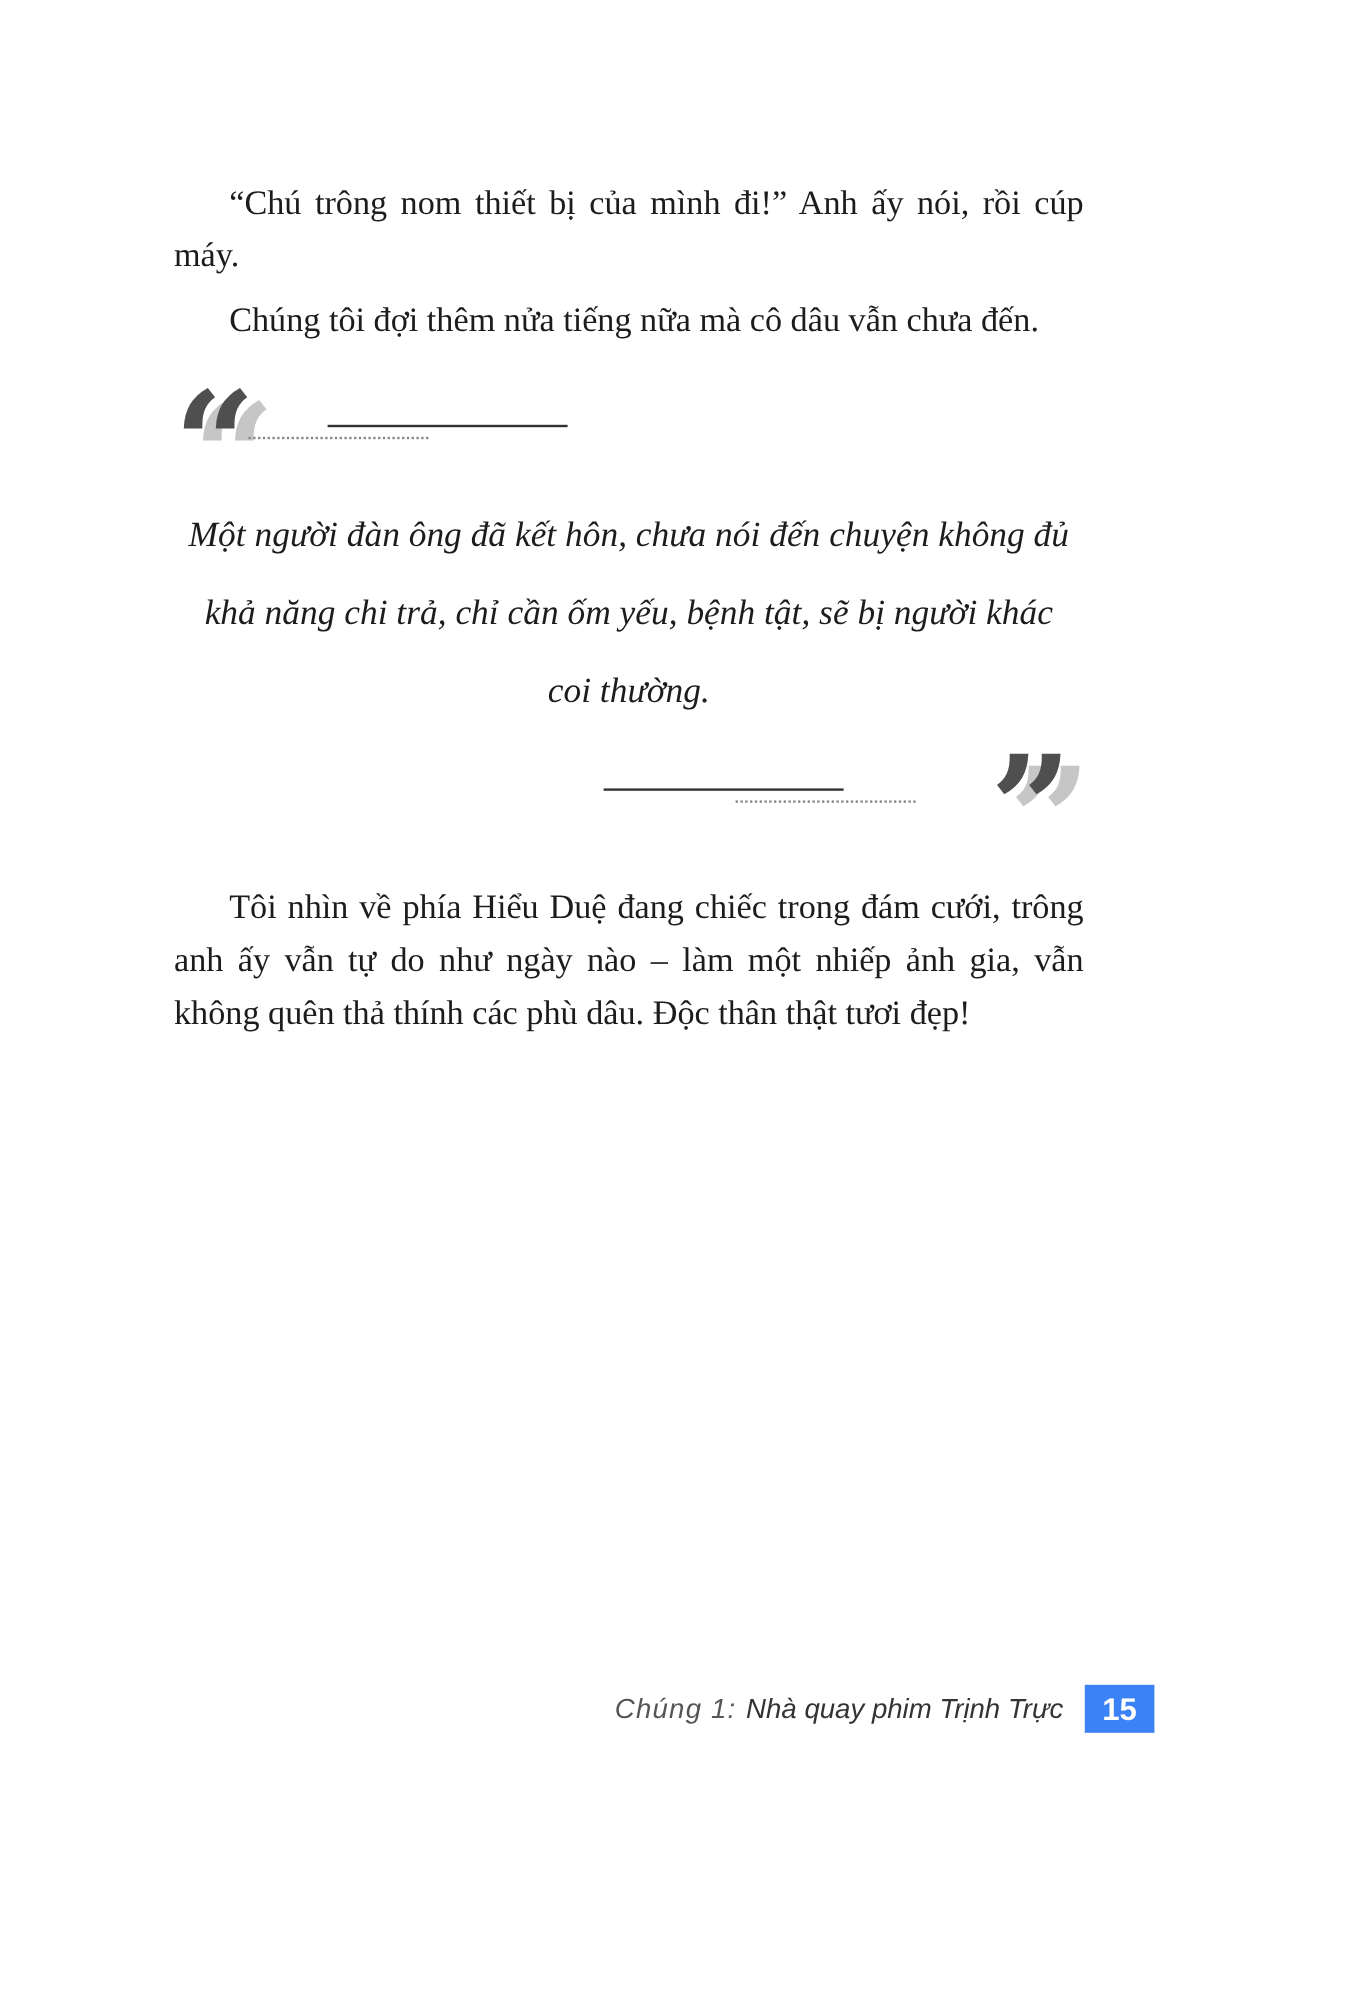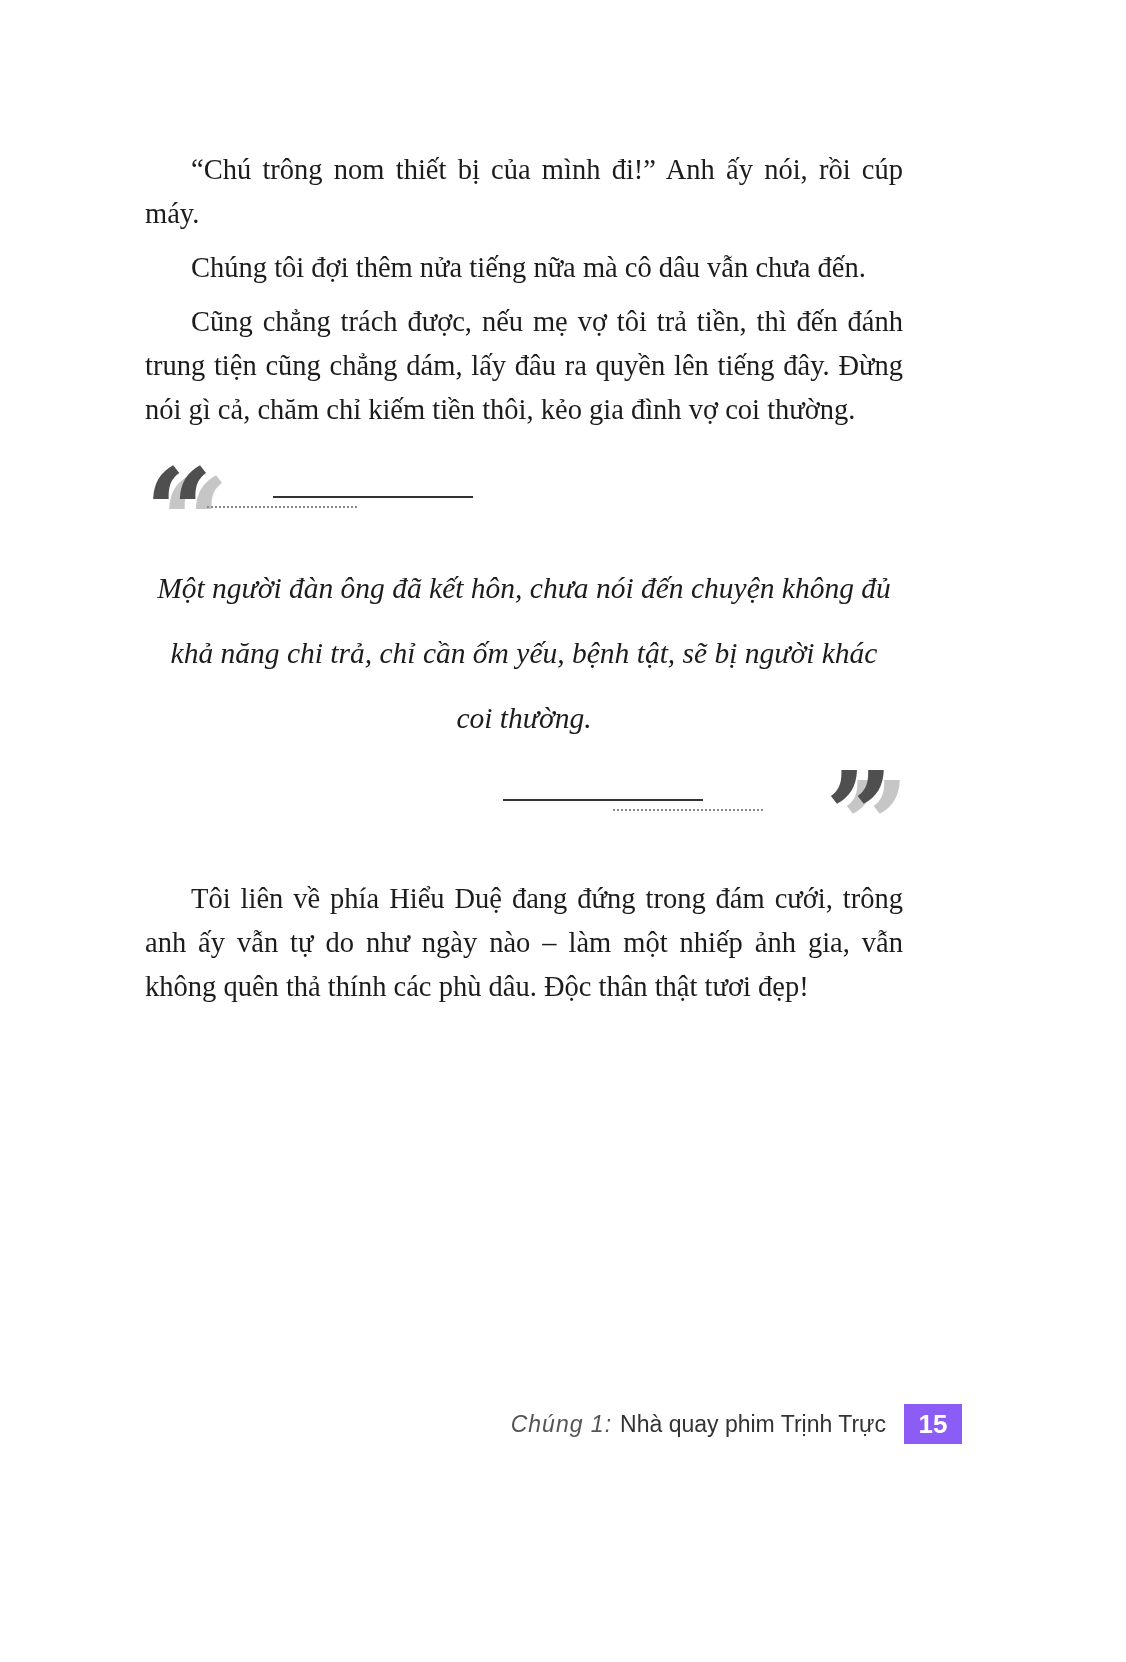--- a/index.html
+++ b/index.html
@@ -78,58 +78,58 @@
   .footer .chapter-label {
     font-style: italic;
     color: #555;
     font-size: 23px;
     letter-spacing: 1px;
     margin-right: 8px;
   }
   .footer .chapter-title {
     color: #333;
     font-size: 23px;
+    font-style: italic;
   }
   .footer .page-number-box {
     margin-left: 18px;
     width: 58px;
     height: 40px;
-    background: #8b5cf6;
+    background: #3b82f6;
     color: #ffffff;
     font-size: 26px;
     font-weight: bold;
     display: flex;
     align-items: center;
     justify-content: center;
   }
 </style>
 </head>
 <body>
 
 <div class="page">
 
   <p class="para">“Chú trông nom thiết bị của mình đi!” Anh ấy nói, rồi cúp máy.</p>
   <p class="para">Chúng tôi đợi thêm nửa tiếng nữa mà cô dâu vẫn chưa đến.</p>
-  <p class="para">Cũng chẳng trách được, nếu mẹ vợ tôi trả tiền, thì đến đánh trung tiện cũng chẳng dám, lấy đâu ra quyền lên tiếng đây. Đừng nói gì cả, chăm chỉ kiếm tiền thôi, kẻo gia đình vợ coi thường.</p>
 
   <div class="quote-block">
     <div class="deco deco-top">
       <span class="qmark">“</span>
       <span class="solid-line"></span>
       <span class="dotted-line"></span>
     </div>
     <div class="quote-text">Một người đàn ông đã kết hôn, chưa nói đến chuyện không đủ khả năng chi trả, chỉ cần ốm yếu, bệnh tật, sẽ bị người khác coi thường.</div>
     <div class="deco deco-bottom">
       <span class="solid-line"></span>
       <span class="dotted-line"></span>
       <span class="qmark">”</span>
     </div>
   </div>
 
-  <p class="para">Tôi liên về phía Hiểu Duệ đang đứng trong đám cưới, trông anh ấy vẫn tự do như ngày nào – làm một nhiếp ảnh gia, vẫn không quên thả thính các phù dâu. Độc thân thật tươi đẹp!</p>
+  <p class="para">Tôi nhìn về phía Hiểu Duệ đang chiếc trong đám cưới, trông anh ấy vẫn tự do như ngày nào – làm một nhiếp ảnh gia, vẫn không quên thả thính các phù dâu. Độc thân thật tươi đẹp!</p>
 
 </div>
 
 <div class="footer">
   <span class="chapter-label">Chúng 1:</span>
   <span class="chapter-title">Nhà quay phim Trịnh Trực</span>
   <span class="page-number-box">15</span>
 </div>
 
 </body></html>

